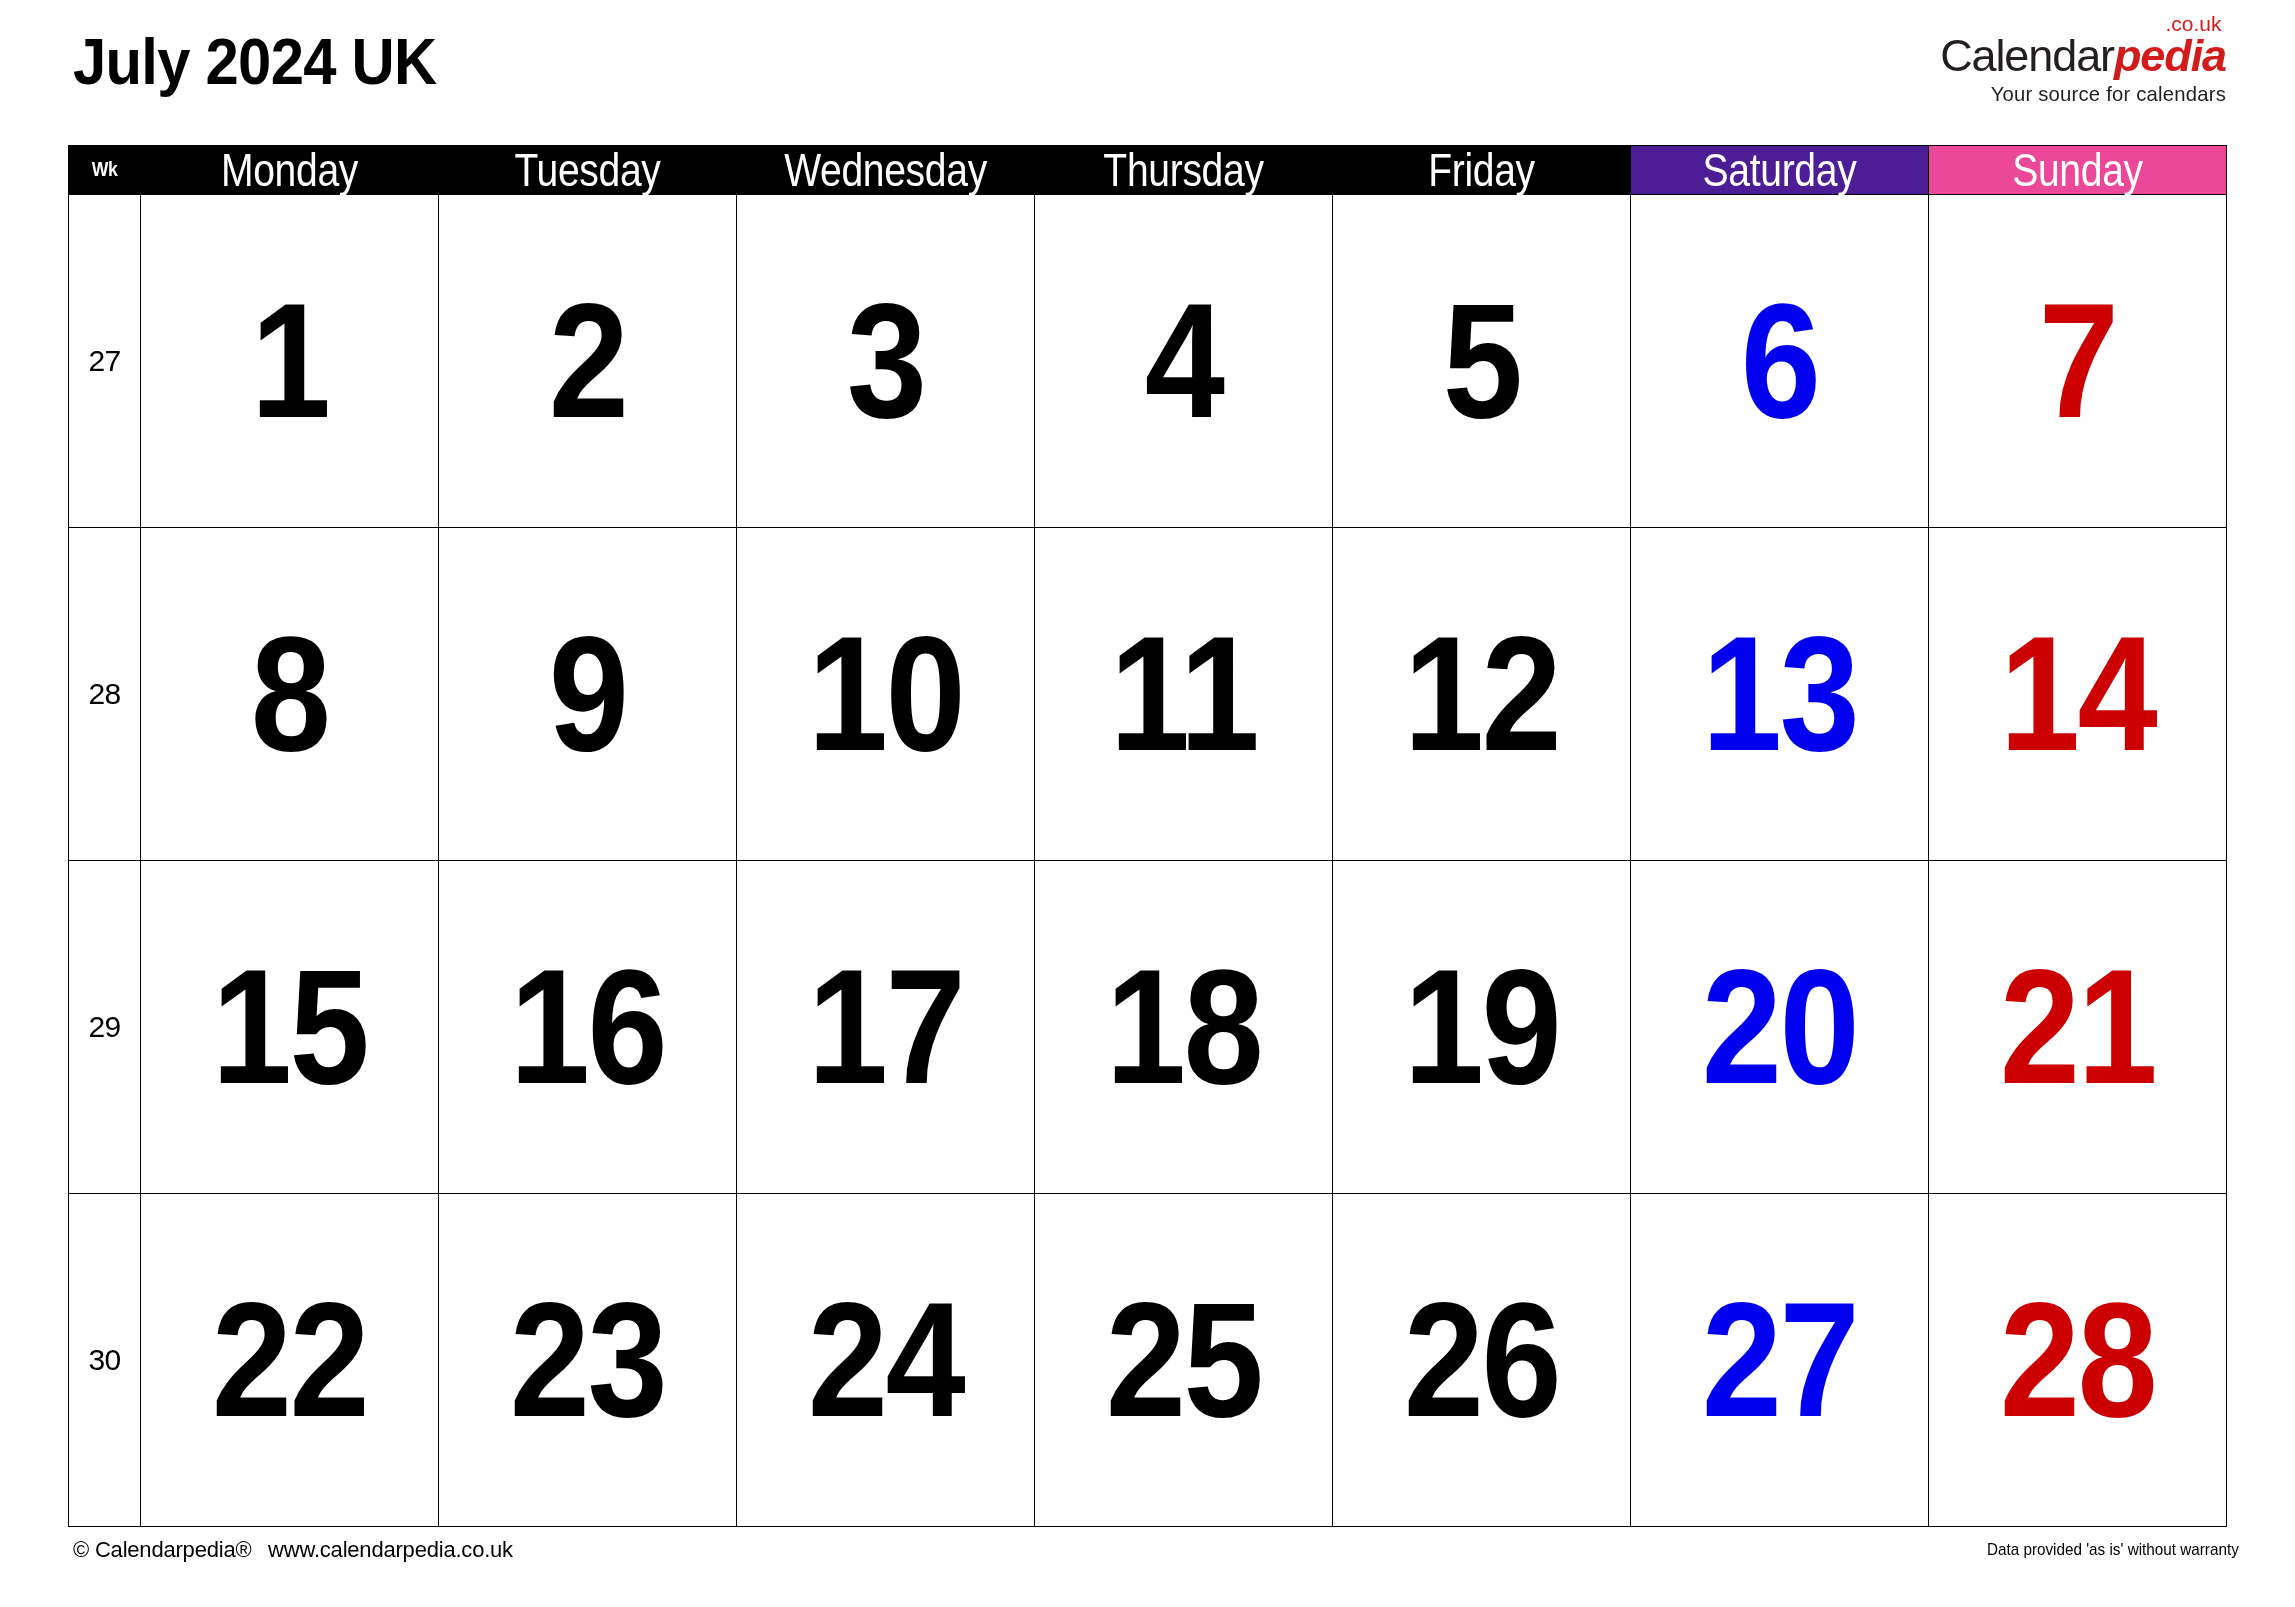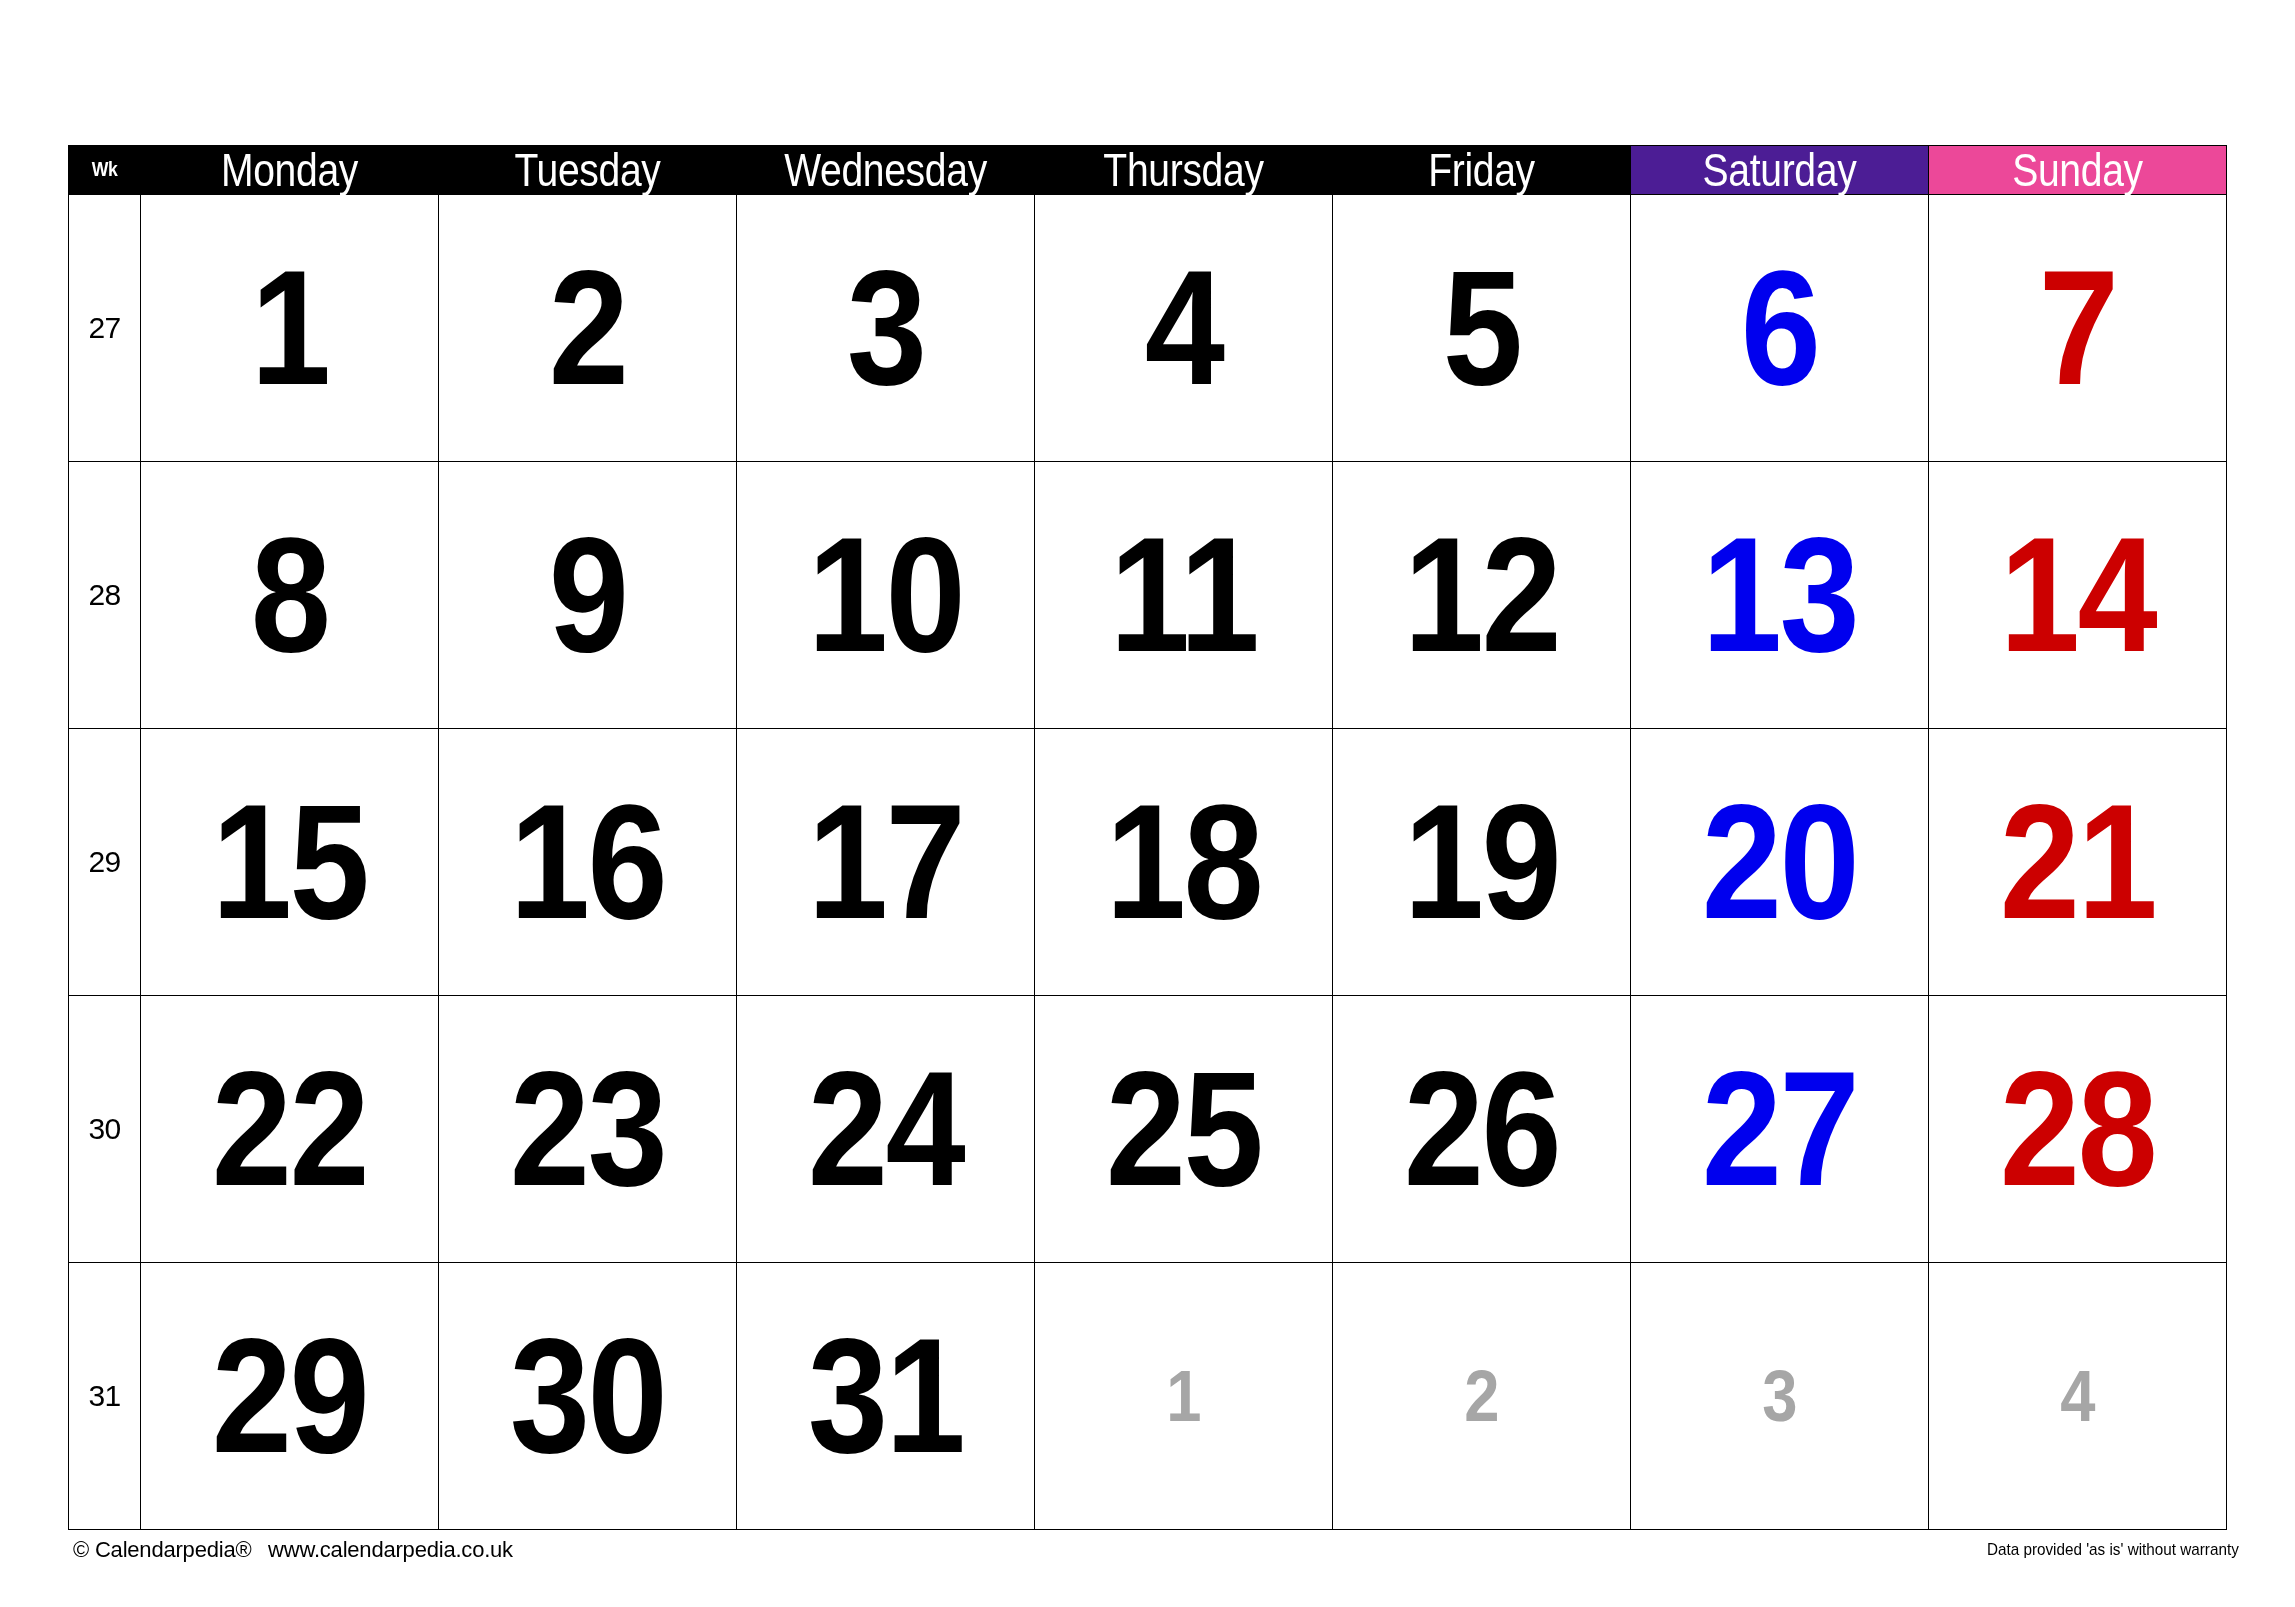--- a/index.html
+++ b/index.html
@@ -217,20 +217,31 @@
     white-space: nowrap;
     transform: scaleX(0.92);
     transform-origin: right center;
   }
 </style>
 </head>
 <body>
 
 <div class="page">
 
+  <div class="top-bar">
+    <div class="page-title">July 2024 UK</div>
+
+    <div class="logo-block">
+      <div class="logo-wordmark">
+        <span class="logo-calendar">Calendar</span><span class="logo-pedia">pedia</span>
+        <span class="logo-tld">.co.uk</span>
+      </div>
+      <div class="logo-tagline">Your source for calendars</div>
+    </div>
+  </div>
 
   <div class="cal-wrap">
     <table class="calendar">
       <colgroup>
         <col class="col-wk">
         <col class="col-day">
           <col class="col-day">
           <col class="col-day">
         <col class="col-day">
           <col class="col-day">
@@ -356,44 +367,20 @@
             <td class="day-cell">
               <span class="daynum">26</span>
             </td>
             <td class="day-cell">
               <span class="daynum sat">27</span>
             </td>
             <td class="day-cell">
               <span class="daynum sun">28</span>
             </td>
           </tr>
-          <tr>
-            <td class="wk-cell">31</td>
-            <td class="day-cell">
-              <span class="daynum">29</span>
-            </td>
-            <td class="day-cell">
-              <span class="daynum">30</span>
-            </td>
-            <td class="day-cell">
-              <span class="daynum">31</span>
-            </td>
-            <td class="day-cell">
-              <span class="daynum other">1</span>
-            </td>
-            <td class="day-cell">
-              <span class="daynum other">2</span>
-            </td>
-            <td class="day-cell">
-              <span class="daynum other">3</span>
-            </td>
-            <td class="day-cell">
-              <span class="daynum other">4</span>
-            </td>
-          </tr>
         </tbody>
     </table>
   </div>
 
   <div class="footer">
     <div class="footer-left">
       <span>© Calendarpedia®</span><span class="sep"></span><span>www.calendarpedia.co.uk</span>
     </div>
     <div class="footer-right">Data provided 'as is' without warranty</div>
   </div>

